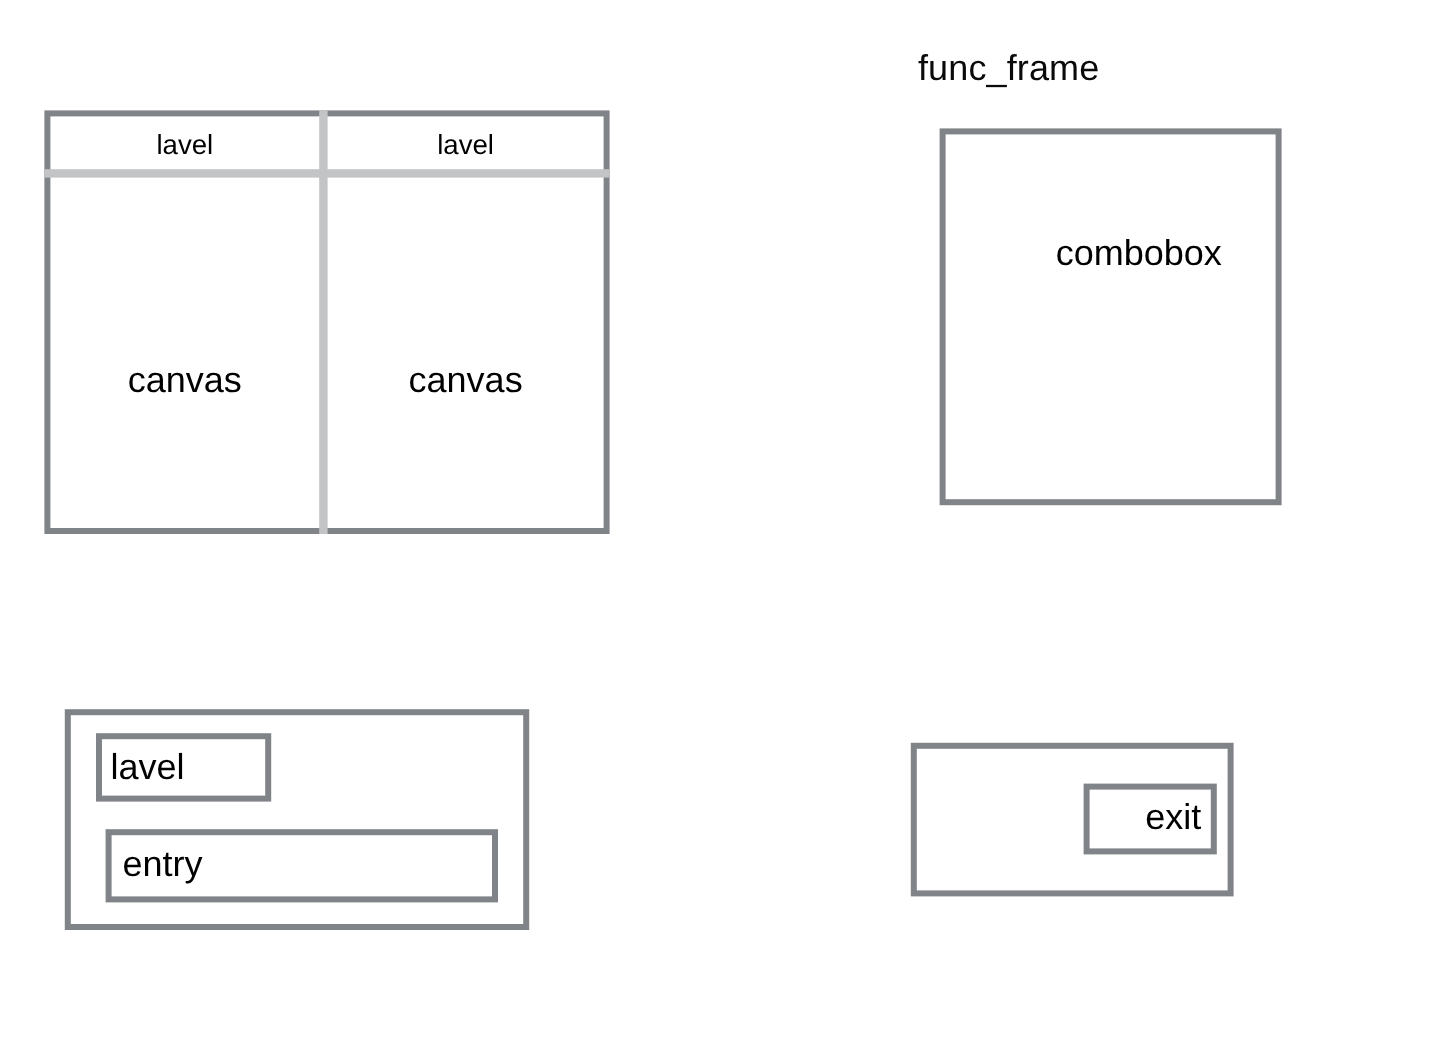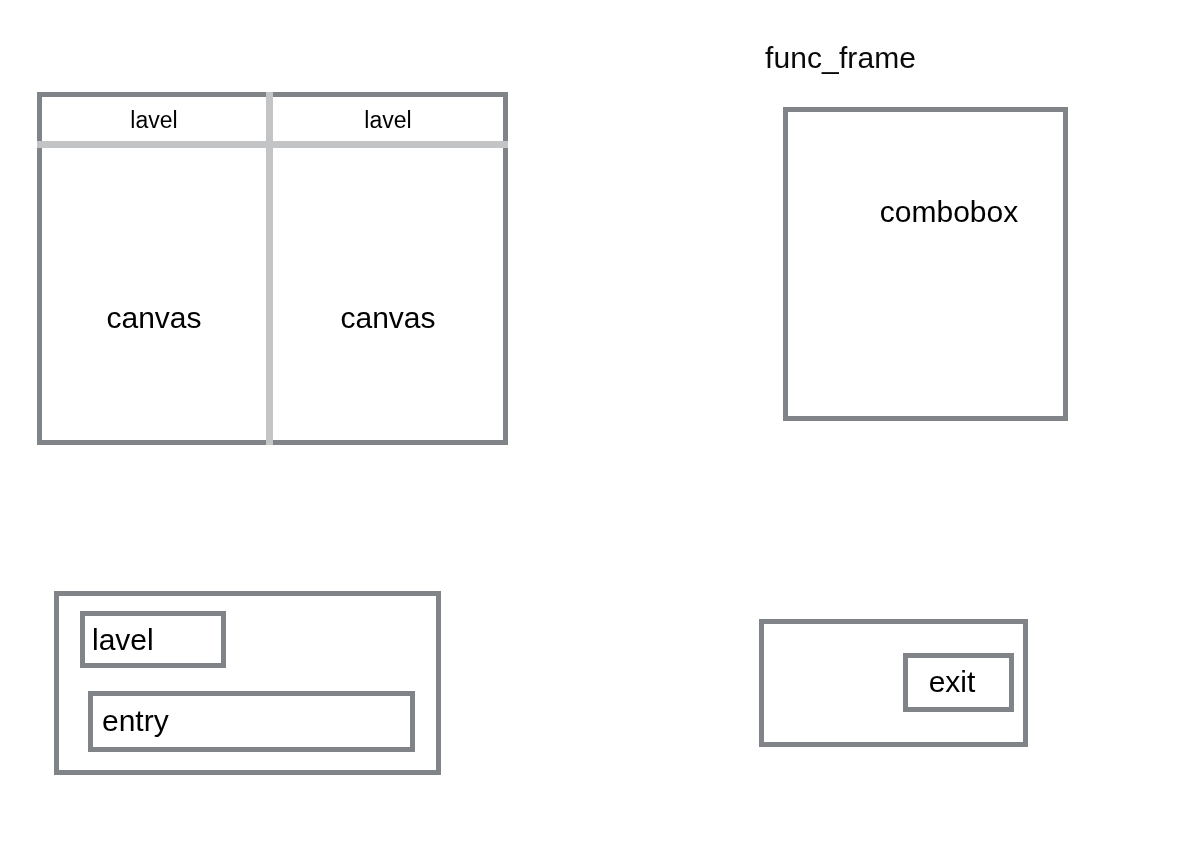--- a/index.html
+++ b/index.html
@@ -116,15 +116,15 @@
 
   <div class="box box-thin" style="left:88px; top:691px; width:327px; height:61px;"></div>
 
   <div class="inner-label" style="left:102px; top:704px;">entry</div>
 
 
   <div class="box" style="left:759px; top:619px; width:269px; height:128px;"></div>
 
   <div class="box box-thin" style="left:903px; top:653px; width:111px; height:59px;"></div>
 
-  <div class="inner-label" style="left:903px; top:665px; width:98px; text-align:center;">exit</div>
+  <div class="inner-label" style="left:903px; top:665px; width:98px; text-align:right;">exit</div>
 
 </div>
 
 </body></html>

